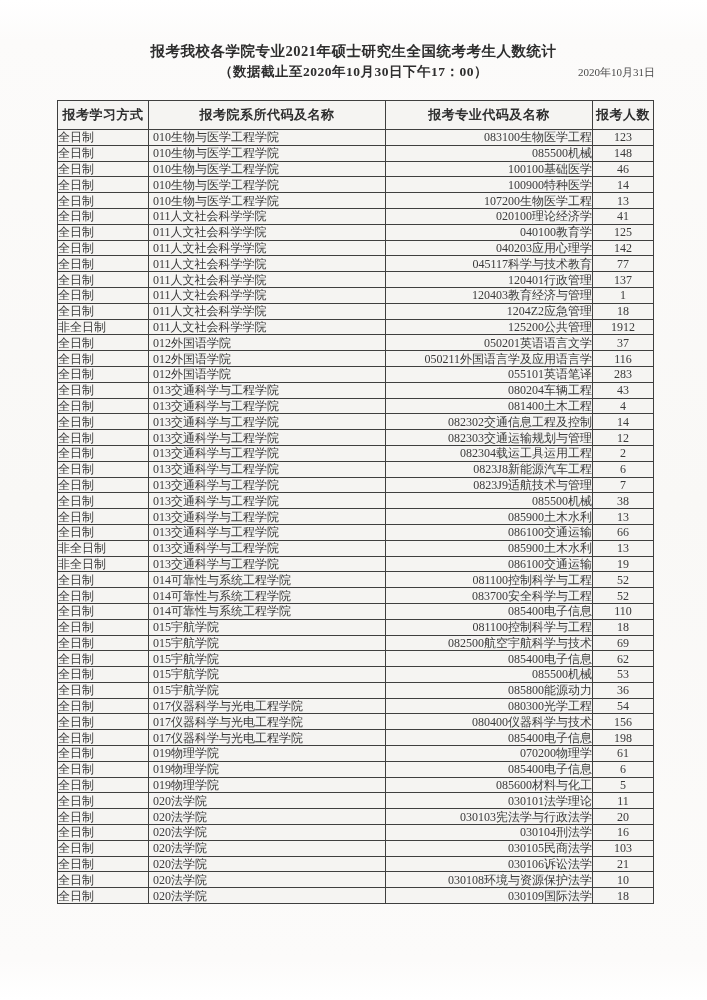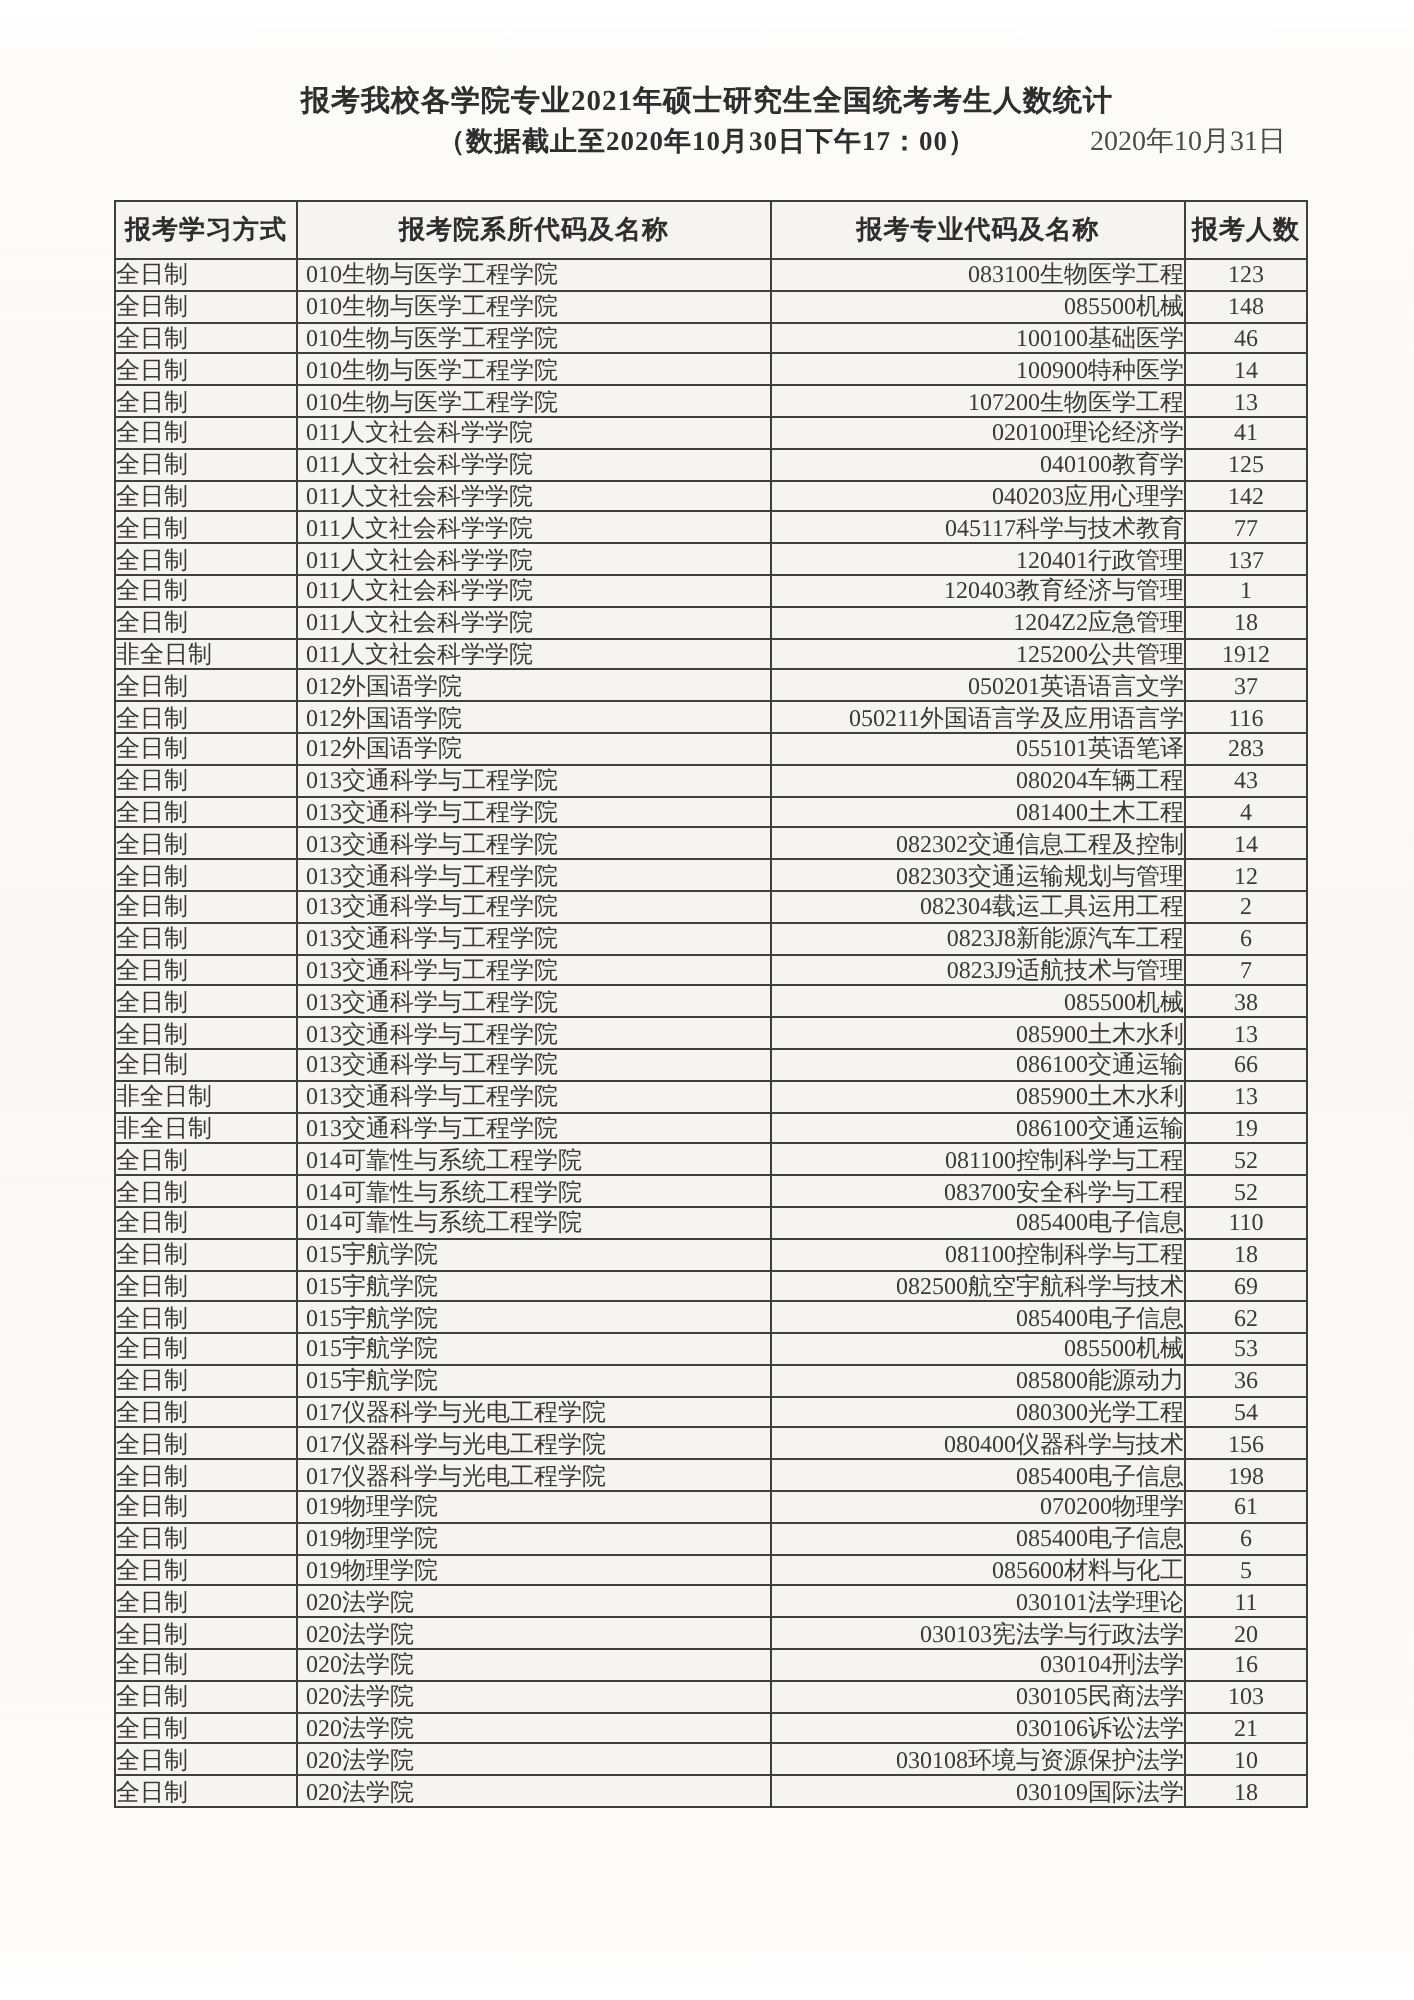--- a/index.html
+++ b/index.html
@@ -31,23 +31,23 @@
     line-height: 20px;
   }
   .subtitle {
     font-size: 13.5px;
     font-weight: bold;
     color: #2e2e2e;
     letter-spacing: 0.5px;
   }
   .doc-date {
     position: absolute;
-    right: 64px;
+    right: 52px;
     top: 1px;
-    font-size: 14px;
+    font-size: 11px;
     font-weight: normal;
     color: #4a4a4a;
   }
   table.stats {
     margin: 19px 0 0 57px;
     width: 596px;
     border-collapse: collapse;
     table-layout: fixed;
     background: #f5f4f2;
   }

